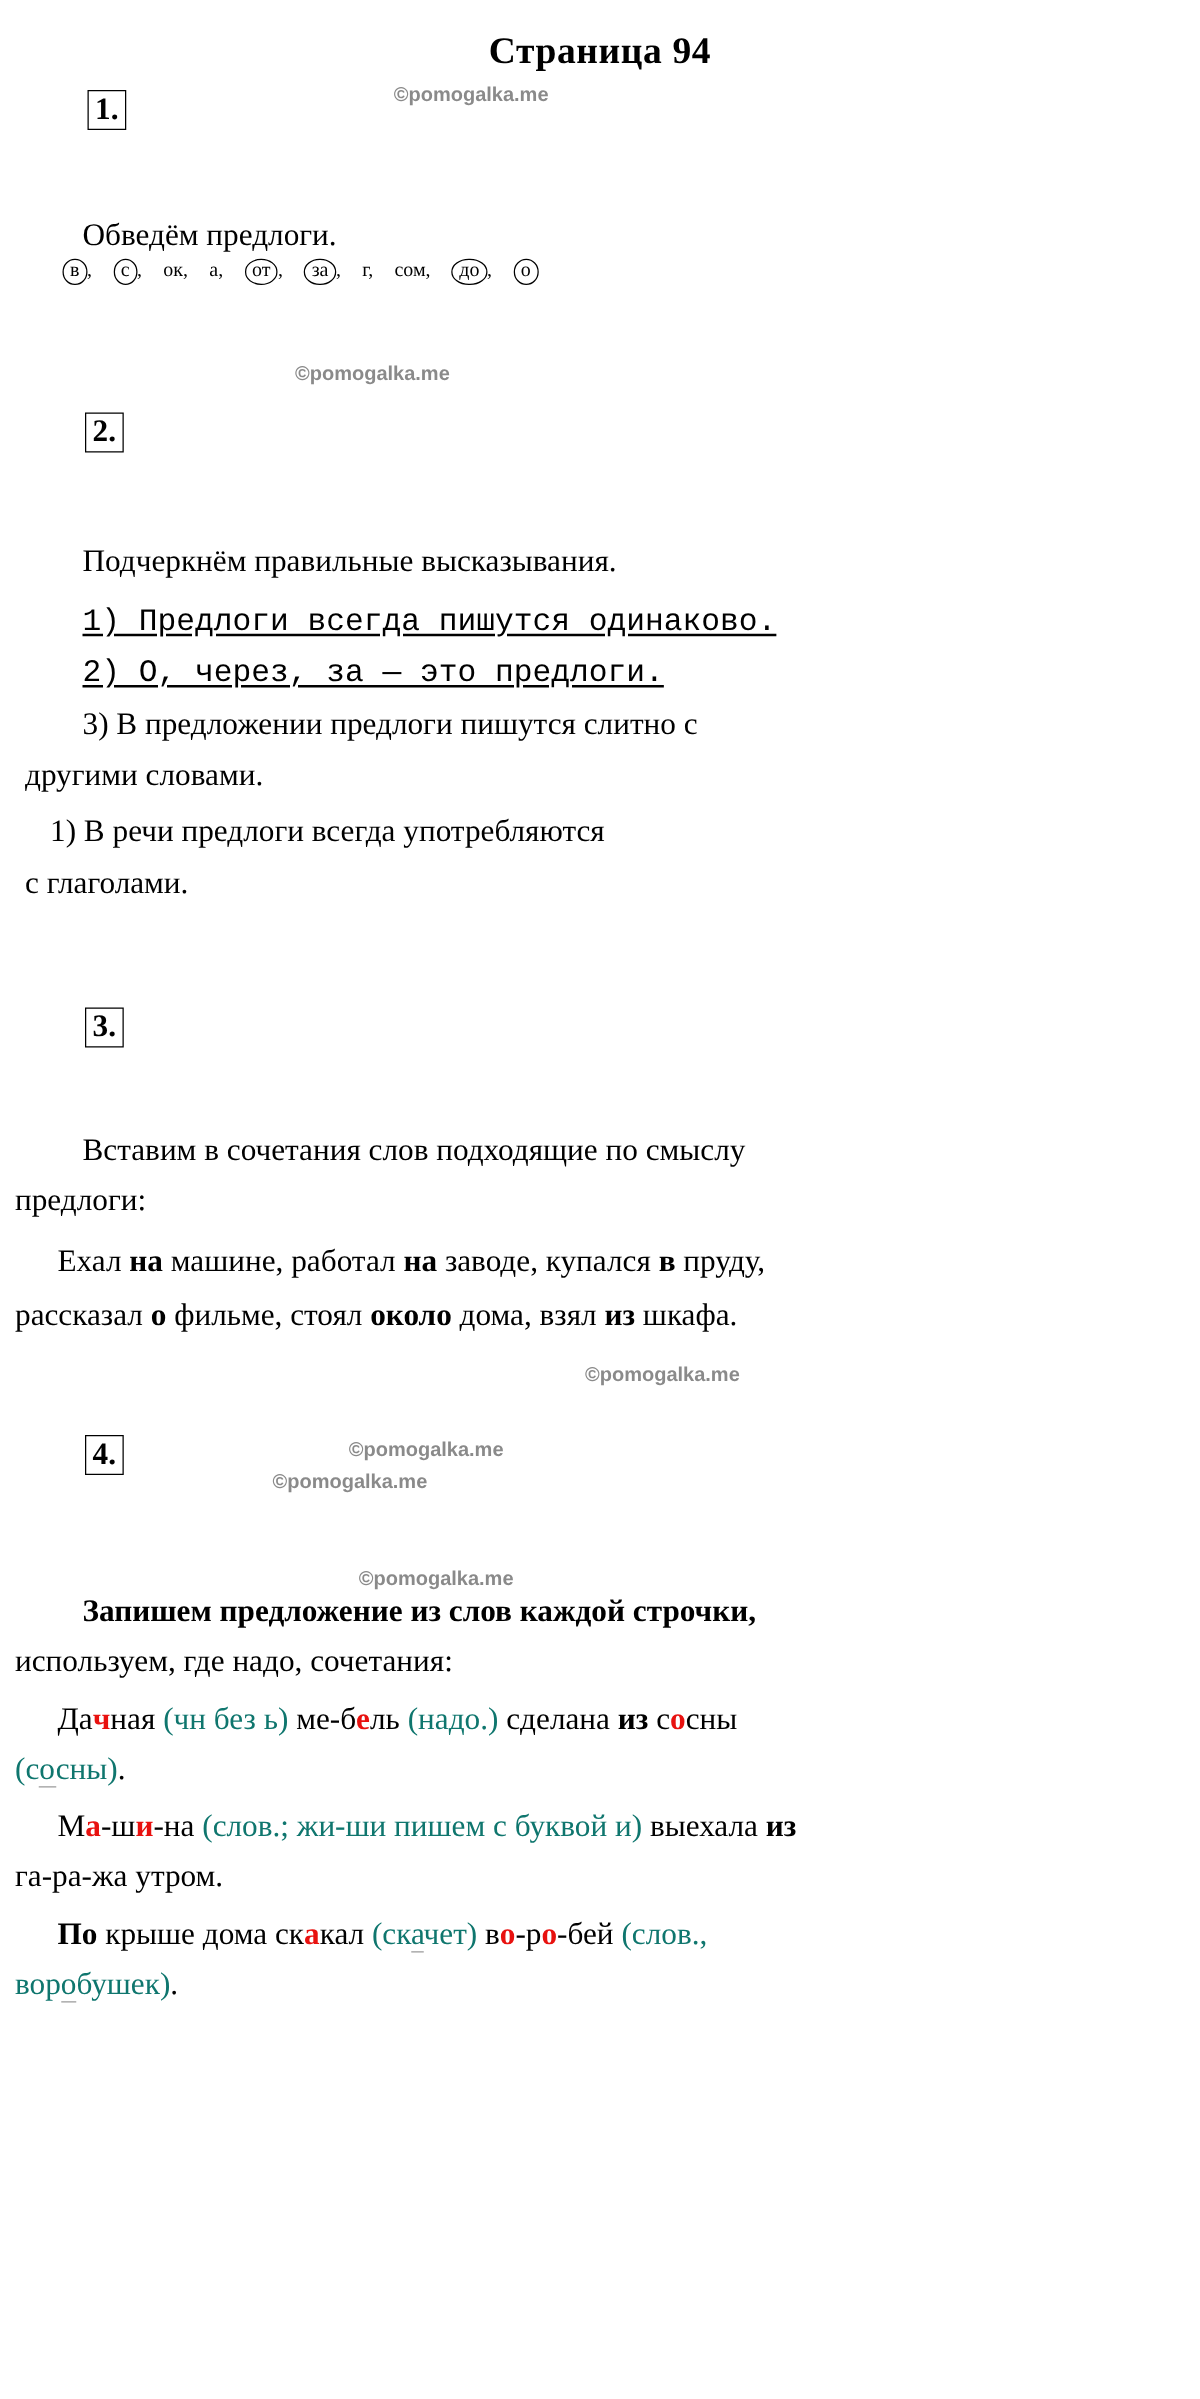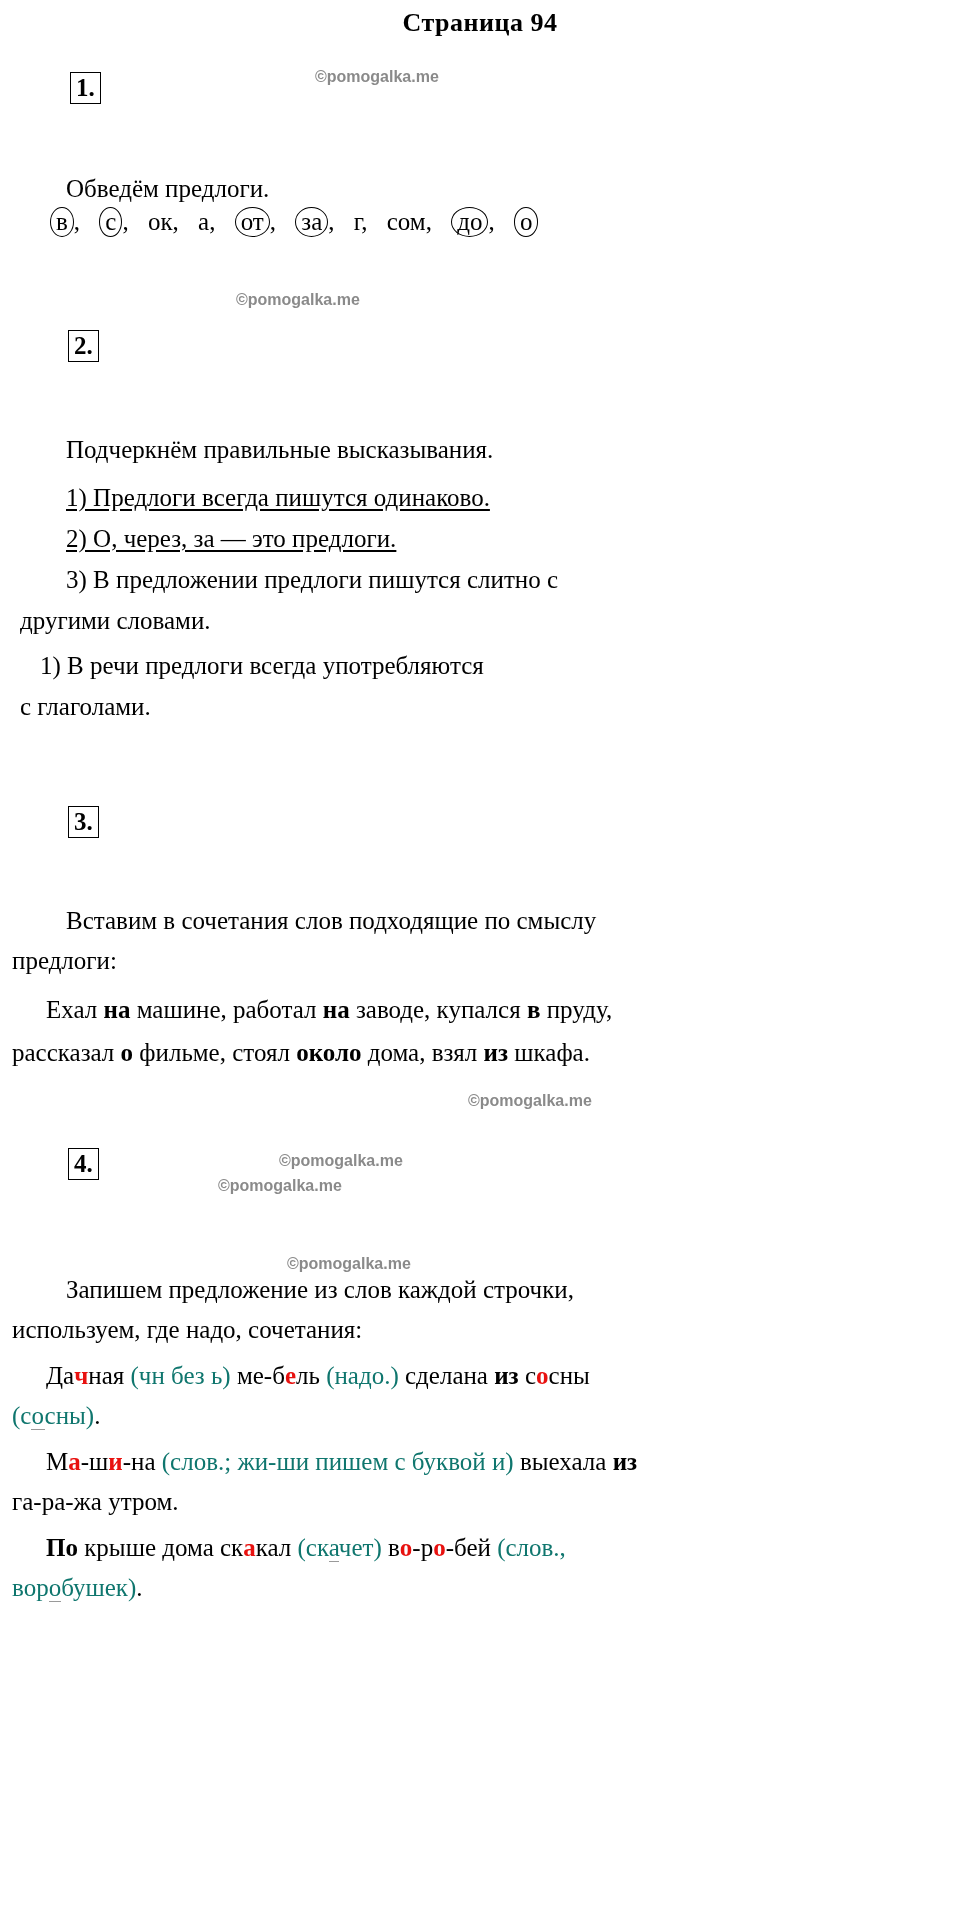--- a/index.html
+++ b/index.html
@@ -12,23 +12,23 @@
     height: 1919px;
     position: relative;
     font-family: "Liberation Serif", serif;
     color: #000000;
     overflow: hidden;
   }
   .page-title {
     text-align: center;
     font-family: "Liberation Serif", serif;
     font-weight: bold;
-    font-size: 26px;
+    font-size: 30px;
     letter-spacing: 0.5px;
-    margin: 8px 0 0 0;
+    margin: 24px 0 0 0;
     padding: 0;
   }
   .wm {
     position: absolute;
     font-family: "Liberation Sans", sans-serif;
     font-weight: bold;
     font-size: 16px;
     color: #8a8a8a;
     white-space: nowrap;
     text-align: right;
@@ -50,41 +50,42 @@
     white-space: nowrap;
     margin-top: 12px;
   }
   .indent {
     display: inline-block;
     width: 34px;
   }
   .u {
     text-decoration: underline;
     text-underline-offset: 3px;
+    font-family: Liberation Mono, monospace;
   }
   .gray {
     color: #0f766e;
   }
   .red {
     color: #e8110f;
     font-weight: bold;
   }
   .ul-thin {
     border-bottom: 1px solid #9a9a9a;
   }
   .circ {
     display: inline-block;
     border: 1.5px solid #000;
     border-radius: 50%;
     padding: 1px 5px 2px 5px;
     line-height: 1;
   }
   .prepline {
     position: absolute;
-    font-size: 25px;
+    font-size: 16px;
     white-space: nowrap;
   }
   .prepline span.item {
     margin-right: 13px;
   }
 </style>
 </head>
 <body>
 
 <h1 class="page-title">Страница 94</h1>
@@ -122,21 +123,21 @@
 <div class="body-text" style="left:20px; top:675px;">с глаголами.</div>
 
 <div class="exnum" style="left:68px; top:806px;">3.</div>
 <div class="body-text" style="left:66px; top:889px;">Вставим в сочетания слов подходящие по смыслу</div>
 <div class="body-text" style="left:12px; top:929px;">предлоги:</div>
 
 <div class="body-text" style="left:12px; top:978px;"><span class="indent"></span>Ехал <b>на</b> машине, работал <b>на</b> заводе, купался <b>в</b> пруду,</div>
 <div class="body-text" style="left:12px; top:1021px;">рассказал <b>о</b> фильме, стоял <b>около</b> дома, взял <b>из</b> шкафа.</div>
 
 <div class="exnum" style="left:68px; top:1148px;">4.</div>
-<div class="body-text" style="left:66px; top:1258px;">Запишем предложение из слов каждой строчки,</div>
+<div class="body-text" style="left:66px; top:1258px;font-weight:bold;">Запишем предложение из слов каждой строчки,</div>
 <div class="body-text" style="left:12px; top:1298px;">используем, где надо, сочетания:</div>
 
 <div class="body-text" style="left:12px; top:1344px;"><span class="indent"></span>Да<span class="red">ч</span>ная <span class="gray">(чн без ь)</span> ме-б<span class="red">е</span>ль <span class="gray">(надо.)</span> сделана <b>из</b> с<span class="red">о</span>сны</div>
 <div class="body-text" style="left:12px; top:1384px;"><span class="gray">(с<span class="ul-thin">о</span>сны)</span>.</div>
 
 <div class="body-text" style="left:12px; top:1430px;"><span class="indent"></span>М<span class="red">а</span>-ш<span class="red">и</span>-на <span class="gray">(слов.; жи-ши пишем с буквой и)</span> выехала <b>из</b></div>
 <div class="body-text" style="left:12px; top:1470px;">га-ра-жа утром.</div>
 
 <div class="body-text" style="left:12px; top:1516px;"><span class="indent"></span><b>По</b> крыше дома ск<span class="red">а</span>кал <span class="gray">(ск<span class="ul-thin">а</span>чет)</span> в<span class="red">о</span>-р<span class="red">о</span>-бей <span class="gray">(слов.,</span></div>
 <div class="body-text" style="left:12px; top:1556px;"><span class="gray">вор<span class="ul-thin">о</span>бушек)</span>.</div>

